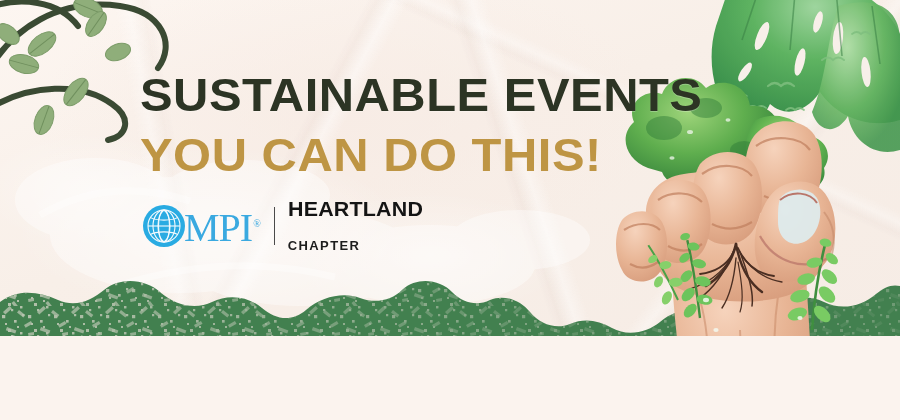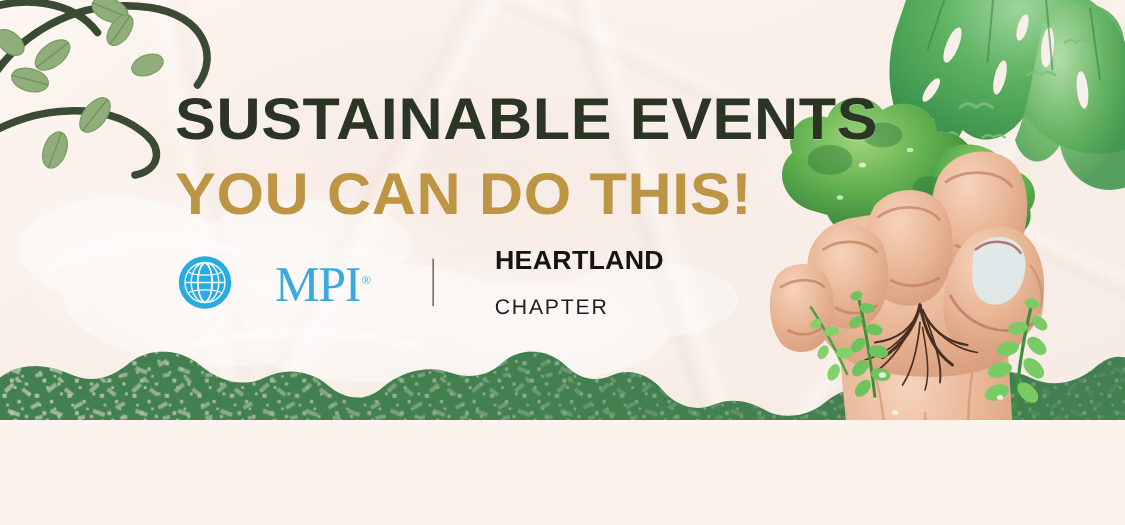--- a/index.html
+++ b/index.html
@@ -41,39 +41,39 @@
     letter-spacing:.5px;
     white-space:nowrap;
     transform:scaleX(1.04);
     transform-origin:left center;
     margin:0;
   }
   .line1{color:#2c3424;text-shadow:0 1px 0 rgba(255,255,255,.25);}
   .line2{color:#be9544;margin-top:2px;}
 
   
-  #logo{display:flex;align-items:center;margin-top:14px;margin-left:2px;gap:36px;}
+  #logo{display:flex;align-items:center;margin-top:14px;margin-left:2px;}
   #globe{width:44px;height:44px;flex:0 0 auto;}
   #mpi-word{
     font-family:"Liberation Serif", serif;
     font-size:40px;line-height:40px;font-weight:normal;
     color:#3aa9e0;margin-left:-2px;letter-spacing:-1px;
     position:relative;
   }
   #mpi-word .tm{font-size:10px;vertical-align:14px;margin-left:1px;}
   #divider{width:1px;height:38px;background:#4a4a4a;margin:0 13px 0 14px;flex:0 0 auto;}
   #chapter-block{display:flex;flex-direction:column;}
   #heartland{
     font-family:"Liberation Sans", sans-serif;
     font-weight:bold;font-size:21px;line-height:21px;
     color:#141414;letter-spacing:.2px;transform:scaleX(1.02);transform-origin:left;
   }
   #chapterword{
     font-family:"Liberation Sans", sans-serif;
-    font-weight:normal;font-size:17px;line-height:17px;
+    font-weight:bold;font-size:13px;line-height:17px;
     color:#1d1d1d;letter-spacing:1.4px;margin-top:18px;
   }
 </style>
 </head>
 <body>
 
 <div id="banner">
 
   <svg class="layer" viewBox="0 0 900 420" aria-hidden="true" style="z-index:2">
     <g fill="#ffffff" opacity=".40">

